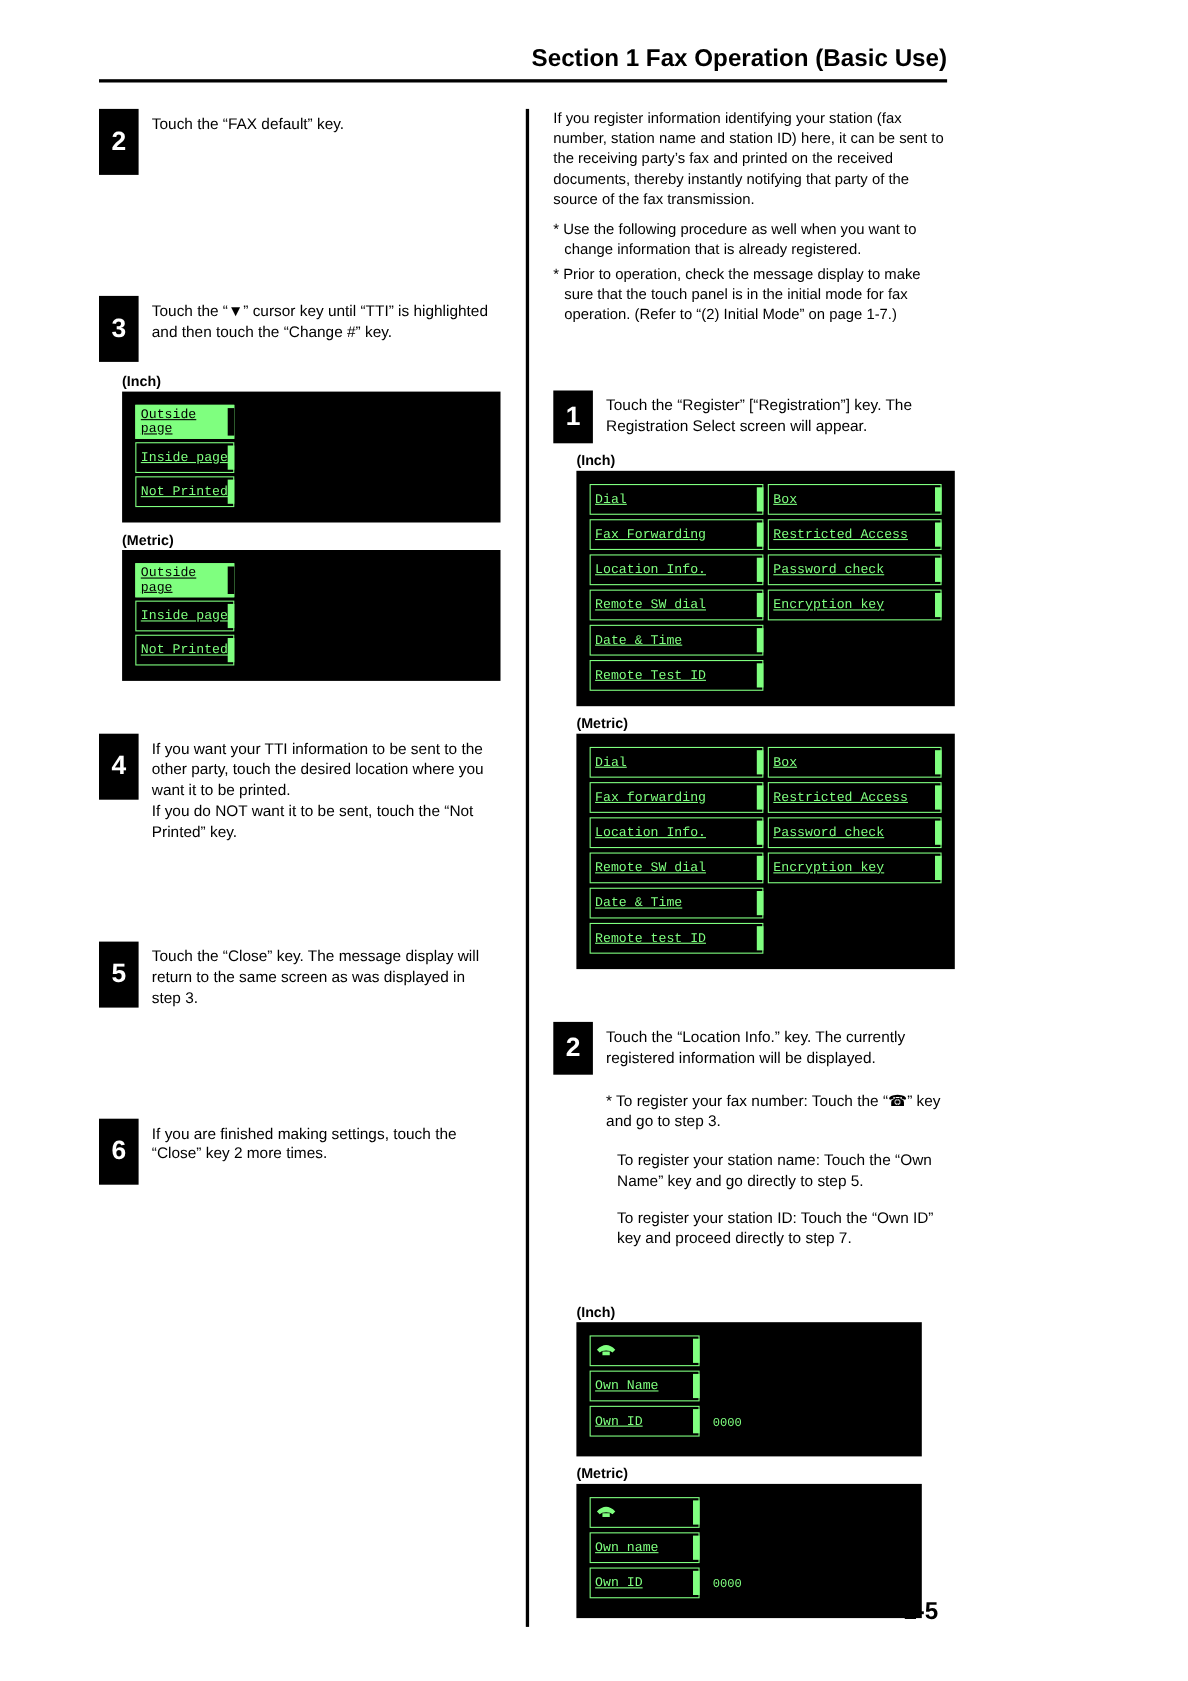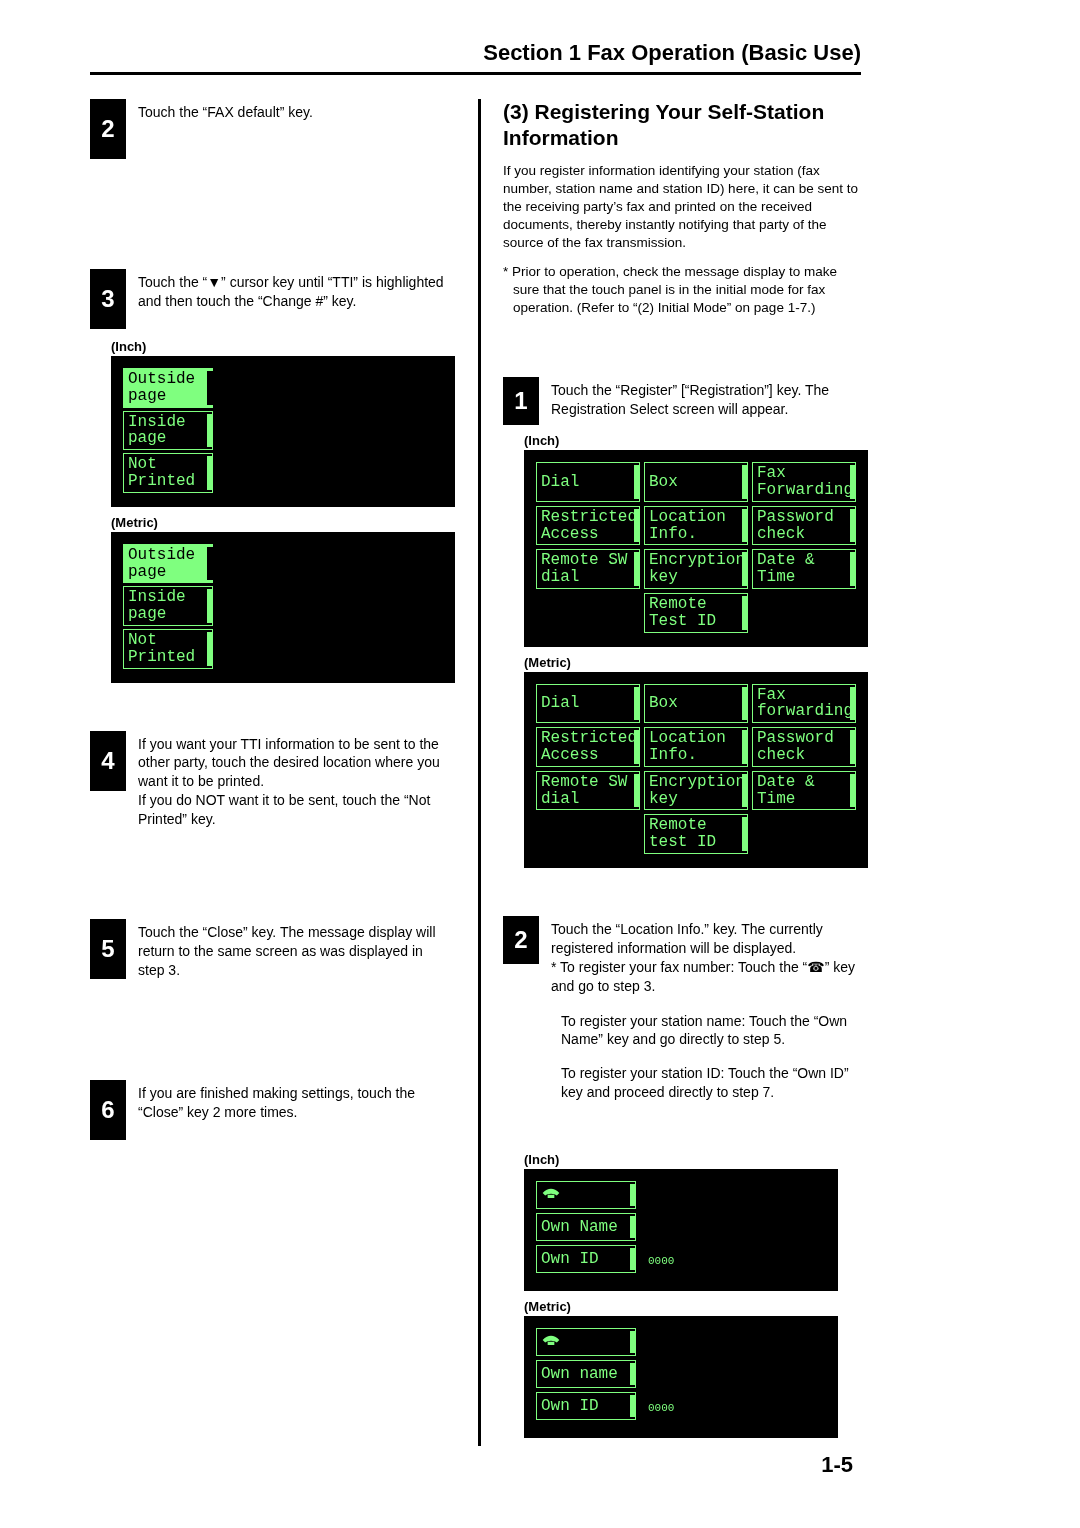--- a/index.html
+++ b/index.html
@@ -84,44 +84,45 @@
     display:flex;
     flex-direction:column;
     gap:3px;
     width:90px;
   }
   .lcd-btn {
     background:#000;
     border:1.5px solid #7fff7f;
     color:#7fff7f;
     font-family: "Courier New", monospace;
-    font-size:16px;
+    font-size:12px;
     line-height:1.05;
     padding:2px 4px;
     position:relative;
     min-height:22px;
     display:flex;
     align-items:center;
+    text-decoration:underline;
   }
   .lcd-btn.selected {
     background:#7fff7f;
     color:#000;
   }
   .lcd-btn .tab {
     position:absolute;
     right:-1px;
     top:2px;
     bottom:2px;
     width:6px;
     background:#7fff7f;
   }
   .lcd-btn.selected .tab { background:#000; }
   .btn-grid {
     display:grid;
-    grid-template-columns: repeat(3, 1fr);
+    grid-template-columns: repeat(2, 1fr);
     gap:4px;
   }
   .btn-grid .lcd-btn { min-width:0; }
   .heading {
     font-size: 21px;
     font-weight: bold;
     line-height:1.25;
     margin: 0 0 10px 0;
   }
   .subtext {
@@ -233,23 +234,23 @@
       </div>
 
       <div class="step-row">
         <div class="step-num step-num-tall">6</div>
         <div class="step-text">If you are finished making settings, touch the “Close” key 2 more times.</div>
       </div>
 
     </div>
 
     <div class="col col-right">
-      <div class="heading">(3) Registering Your Self-Station Information</div>
       <div class="subtext">If you register information identifying your station (fax number, station name and station ID) here, it can be sent to the receiving party’s fax and printed on the received documents, thereby instantly notifying that party of the source of the fax transmission.</div>
       <div class="bullets">
+        <div>* Use the following procedure as well when you want to change information that is already registered.</div>
         <div>* Prior to operation, check the message display to make sure that the touch panel is in the initial mode for fax operation. (Refer to “(2) Initial Mode” on page 1-7.)</div>
       </div>
 
       <div class="step-row" style="margin-bottom:8px;">
         <div class="step-num">1</div>
         <div class="step-text">Touch the “Register” [“Registration”] key. The Registration Select screen will appear.</div>
       </div>
 
       <div class="inset">
         <div class="small-label">(Inch)</div>
@@ -347,21 +348,21 @@
           </div>
         </div>
       </div>
 
       <div style="height:40px;"></div>
 
       <div class="step-row" style="margin-bottom:4px;">
         <div class="step-num">2</div>
         <div class="step-text">
           <div>Touch the “Location Info.” key. The currently registered information will be displayed.</div>
-          <div style="margin-top:0;">* To register your fax number: Touch the “☎” key and go to step 3.</div>
+          <div style="margin-top:20px;">* To register your fax number: Touch the “☎” key and go to step 3.</div>
           <div style="padding-left:10px;margin-top:16px;">To register your station name: Touch the “Own Name” key and go directly to step 5.</div>
           <div style="padding-left:10px;margin-top:15px;">To register your station ID: Touch the “Own ID” key and proceed directly to step 7.</div>
         </div>
       </div>
 
       <div style="height:40px;"></div>
 
       <div class="inset own-panel">
         <div class="small-label">(Inch)</div>
         <div class="lcd-panel" style="width:290px;">

